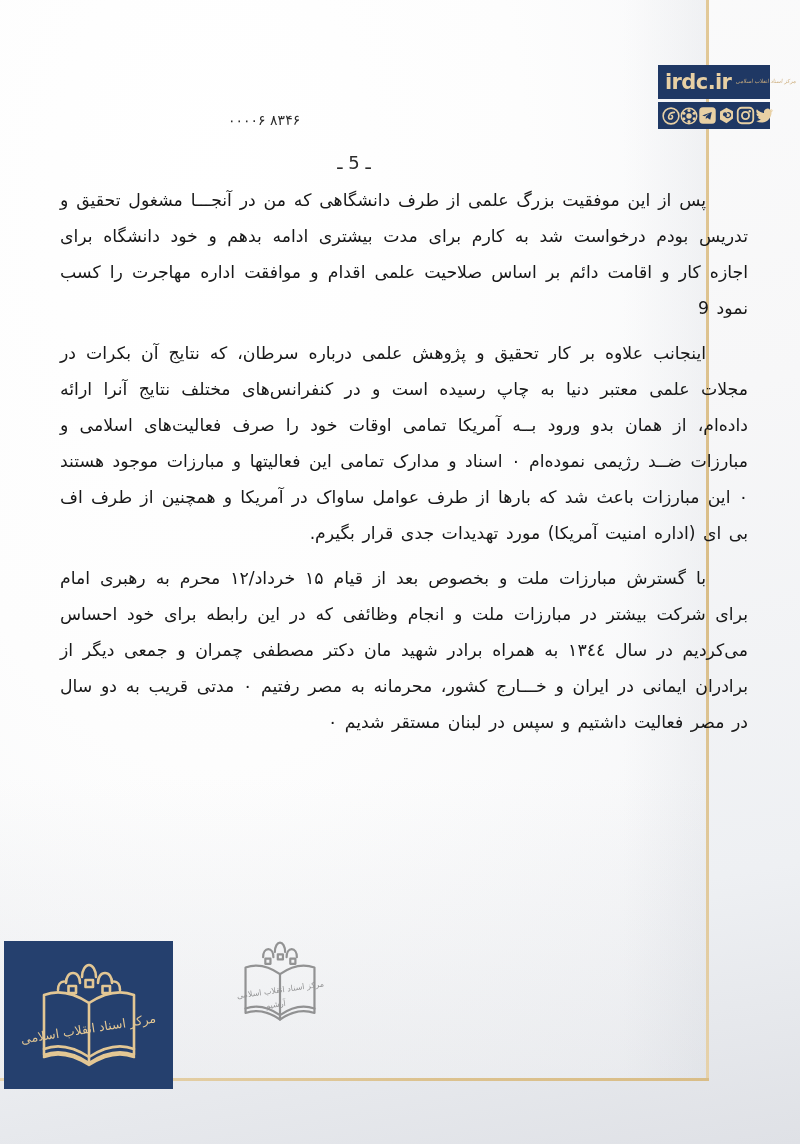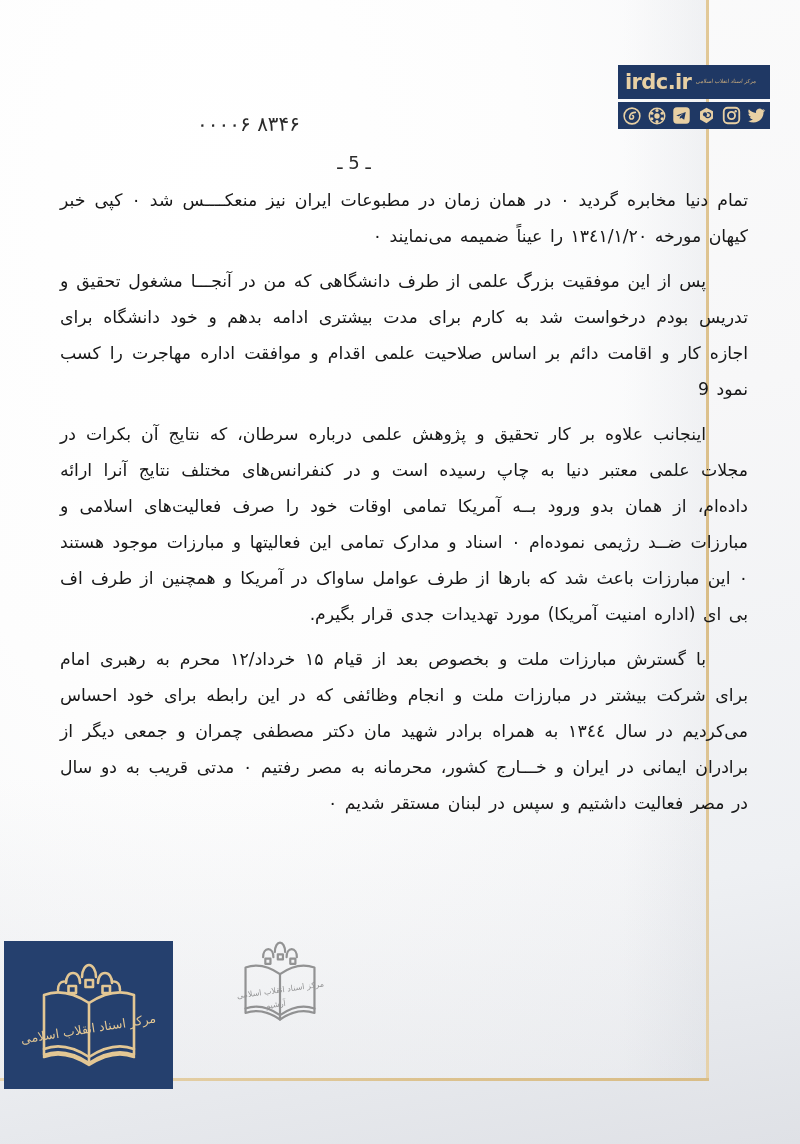--- a/index.html
+++ b/index.html
@@ -60,21 +60,21 @@
     width: 709px;
     height: 3px;
     background: linear-gradient(to right, #e8d6b2, #dcc28f 60%, #d9bd87);
   }
 
   
   #brand-block {
     position: absolute;
     right: 30px;
     top: 65px;
-    width: 152px;
+    width: 112px;
     z-index: 6;
   }
   #brand-logo-bar {
     background: #1f3864;
     height: 34px;
     display: flex;
     align-items: center;
     justify-content: flex-start;
     padding: 0 6px 0 7px;
     box-sizing: border-box;
@@ -117,21 +117,21 @@
     align-items: center;
     justify-content: center;
   }
   .social-icon svg { display: block; }
 
   
   #doc-reference-number {
     position: absolute;
     right: 500px;
     top: 112px;
-    font-size: 20px;
+    font-size: 14px;
     color: #2a2a2a;
     letter-spacing: 3px;
     font-family: "DejaVu Sans", sans-serif;
     white-space: nowrap;
     transform: rotate(-0.4deg);
   }
 
   #doc-page-marker {
     position: absolute;
     left: 0;
@@ -271,21 +271,20 @@
         </svg>
       </span>
     </div>
   </div>
 
   <div id="doc-reference-number">۸۳۴۶ ۰۰۰۰۶</div>
 
   <div id="doc-page-marker">ـ 5 ـ</div>
 
   <div id="doc-body">
-    <p class="doc-paragraph">تمام دنیا مخابره گردید ٠ در همان زمان در مطبوعات ایران نیز منعکــــس شد ٠ کپی خبر کیهان مورخه ۱۳٤۱/۱/۲۰ را عیناً ضمیمه می‌نمایند ٠</p>
     <p class="doc-paragraph indented">پس از این موفقیت بزرگ علمی از طرف دانشگاهی که من در آنجـــا مشغول تحقیق و تدریس بودم درخواست شد به کارم برای مدت بیشتری ادامه بدهم و خود دانشگاه برای اجازه کار و اقامت دائم بر اساس صلاحیت علمی اقدام و موافقت اداره مهاجرت را کسب نمود 9</p>
     <p class="doc-paragraph indented">اینجانب علاوه بر کار تحقیق و پژوهش علمی درباره سرطان، که نتایج آن بکرات در مجلات علمی معتبر دنیا به چاپ رسیده است و در کنفرانس‌های مختلف نتایج آنرا ارائه داده‌ام، از همان بدو ورود بــه آمریکا تمامی اوقات خود را صرف فعالیت‌های اسلامی و مبارزات ضــد رژیمی نموده‌ام ٠ اسناد و مدارک تمامی این فعالیتها و مبارزات موجود هستند ٠ این مبارزات باعث شد که بارها از طرف عوامل ساواک در آمریکا و همچنین از طرف اف بی ای (اداره امنیت آمریکا) مورد تهدیدات جدی قرار بگیرم.</p>
     <p class="doc-paragraph indented">با گسترش مبارزات ملت و بخصوص بعد از قیام ۱۵ خرداد/۱۲ محرم به رهبری امام برای شرکت بیشتر در مبارزات ملت و انجام وظائفی که در این رابطه برای خود احساس می‌کردیم در سال ۱۳٤٤ به همراه برادر شهید مان دکتر مصطفی چمران و جمعی دیگر از برادران ایمانی در ایران و خـــارج کشور، محرمانه به مصر رفتیم ٠ مدتی قریب به دو سال در مصر فعالیت داشتیم و سپس در لبنان مستقر شدیم ٠</p>
   </div>
 
   <div id="center-logo-badge">
     <svg viewBox="0 0 150 132" width="150" height="132" aria-hidden="true">
       <g fill="none" stroke="#e3c794" stroke-width="2.6" stroke-linejoin="round" stroke-linecap="round">
 
         <path d="M52 34c0-6 3-10 7-10s7 4 7 10"></path>

